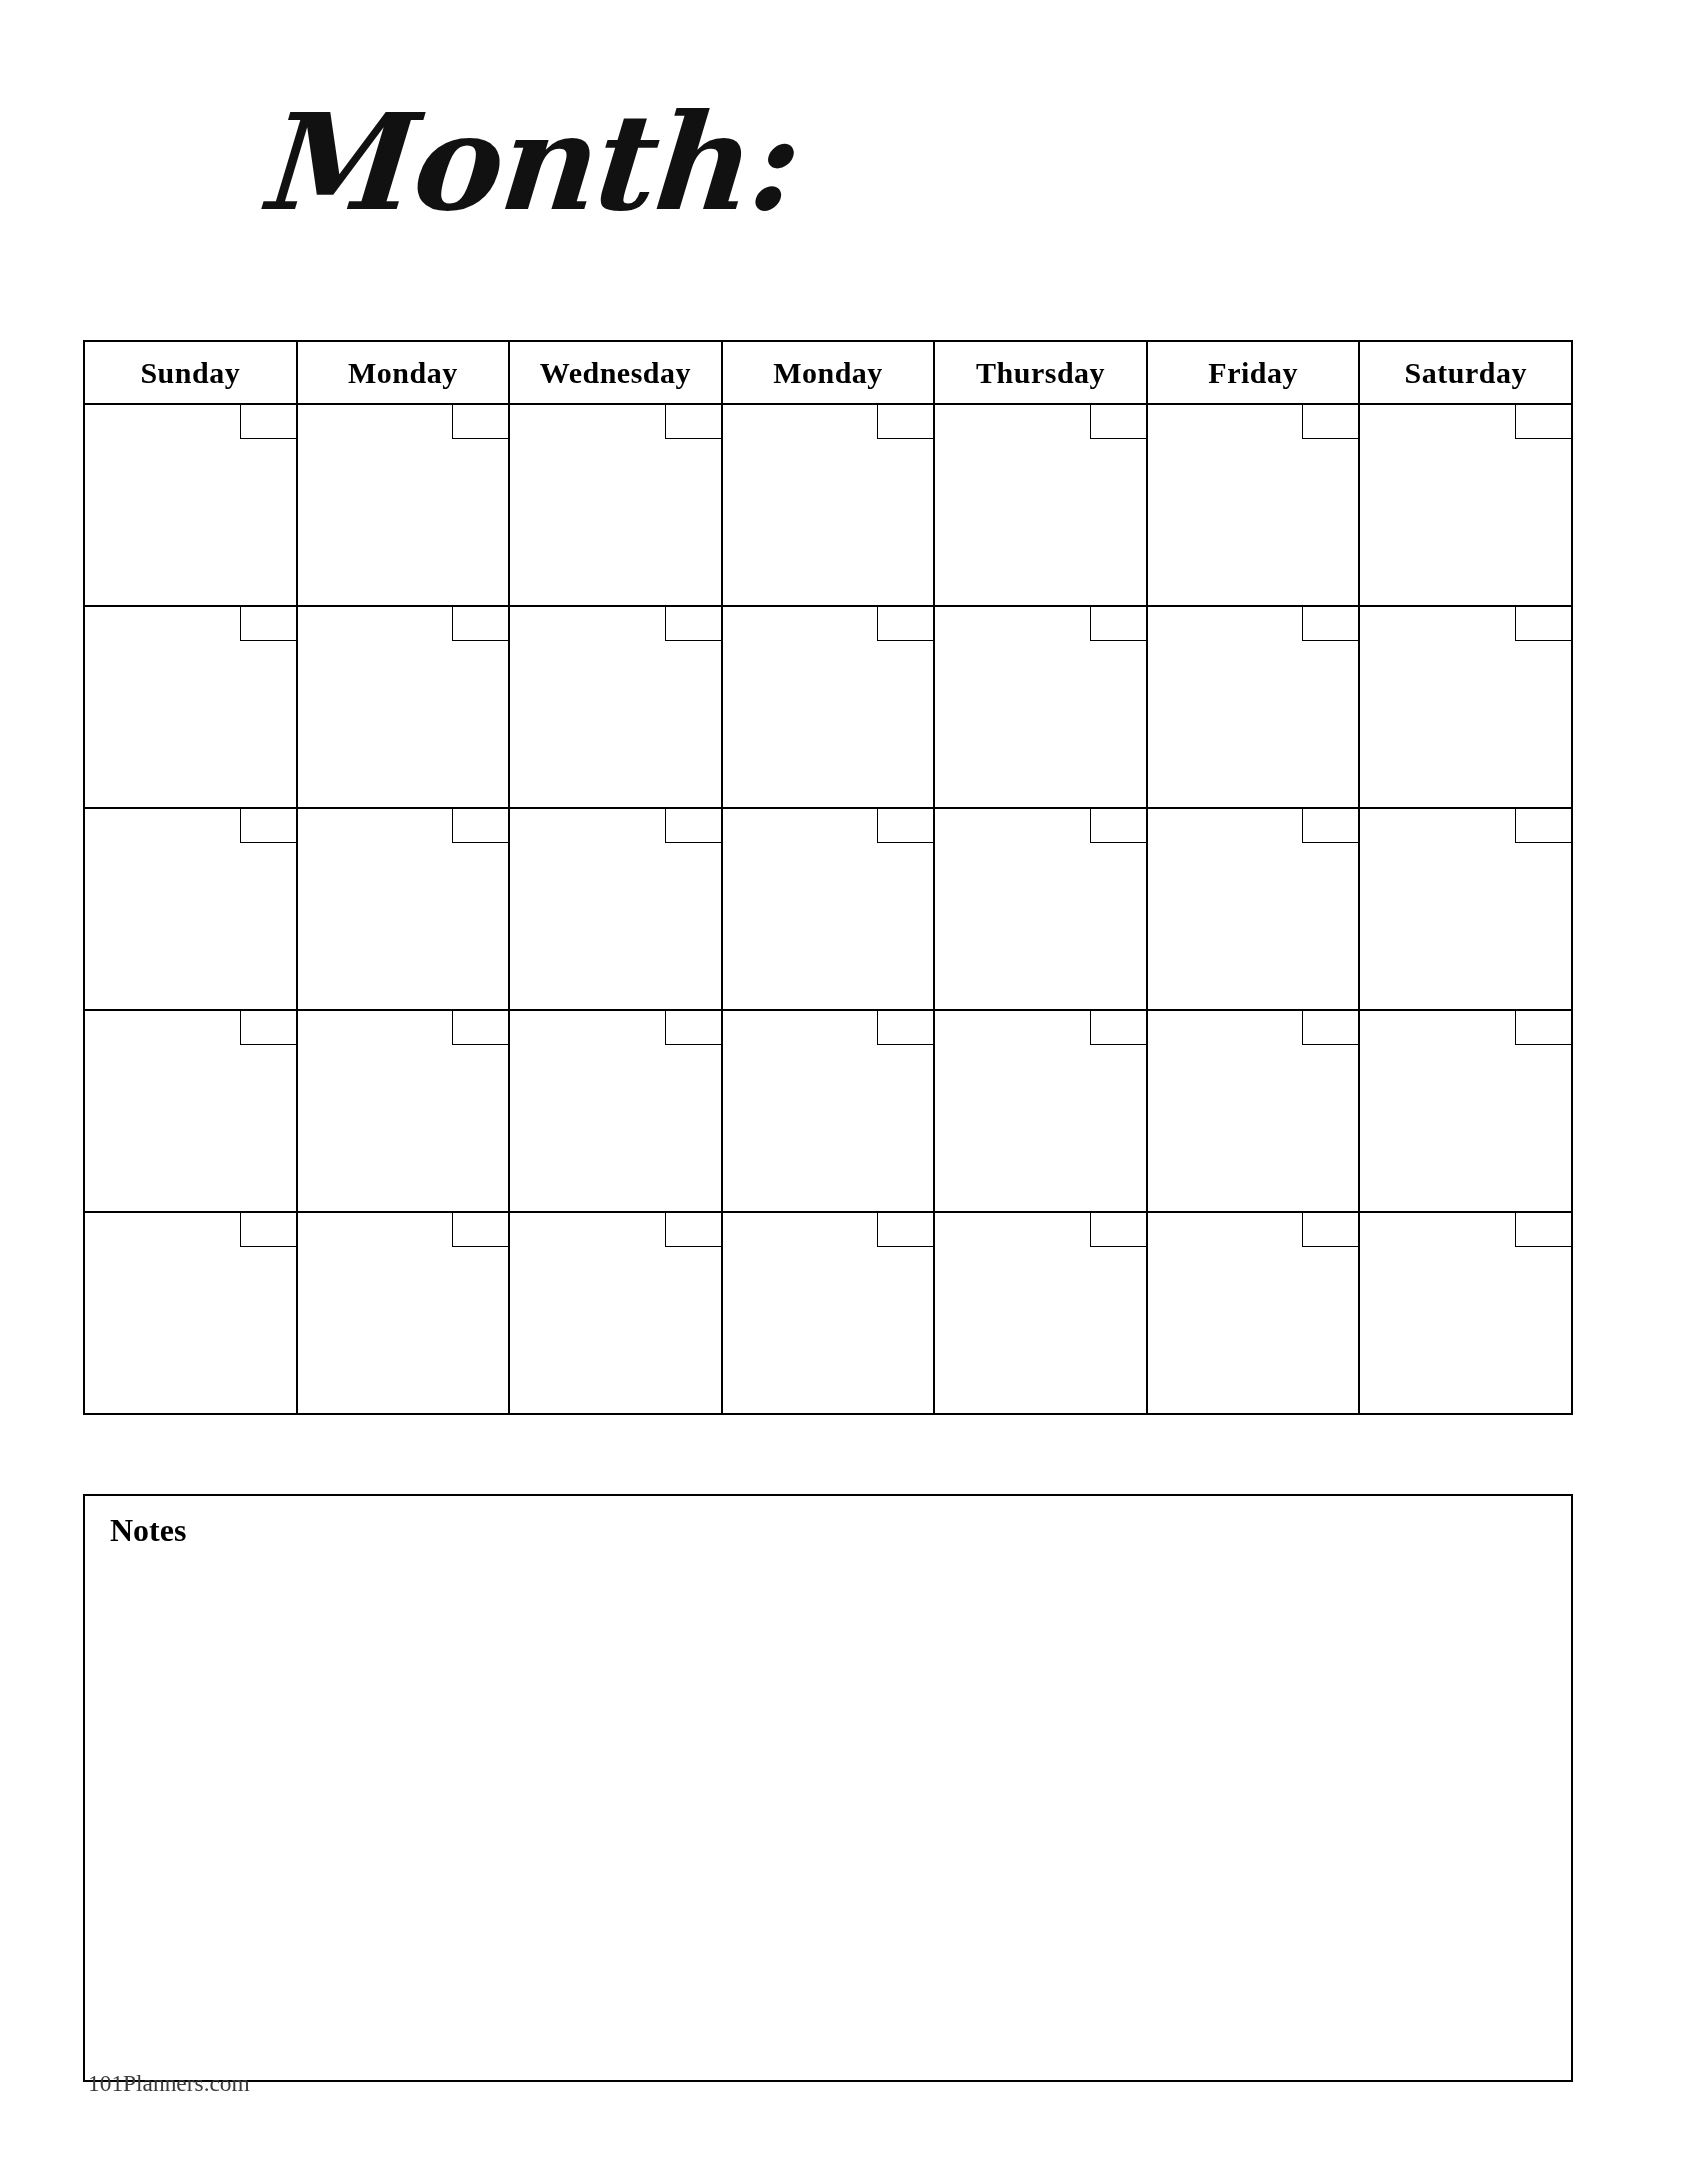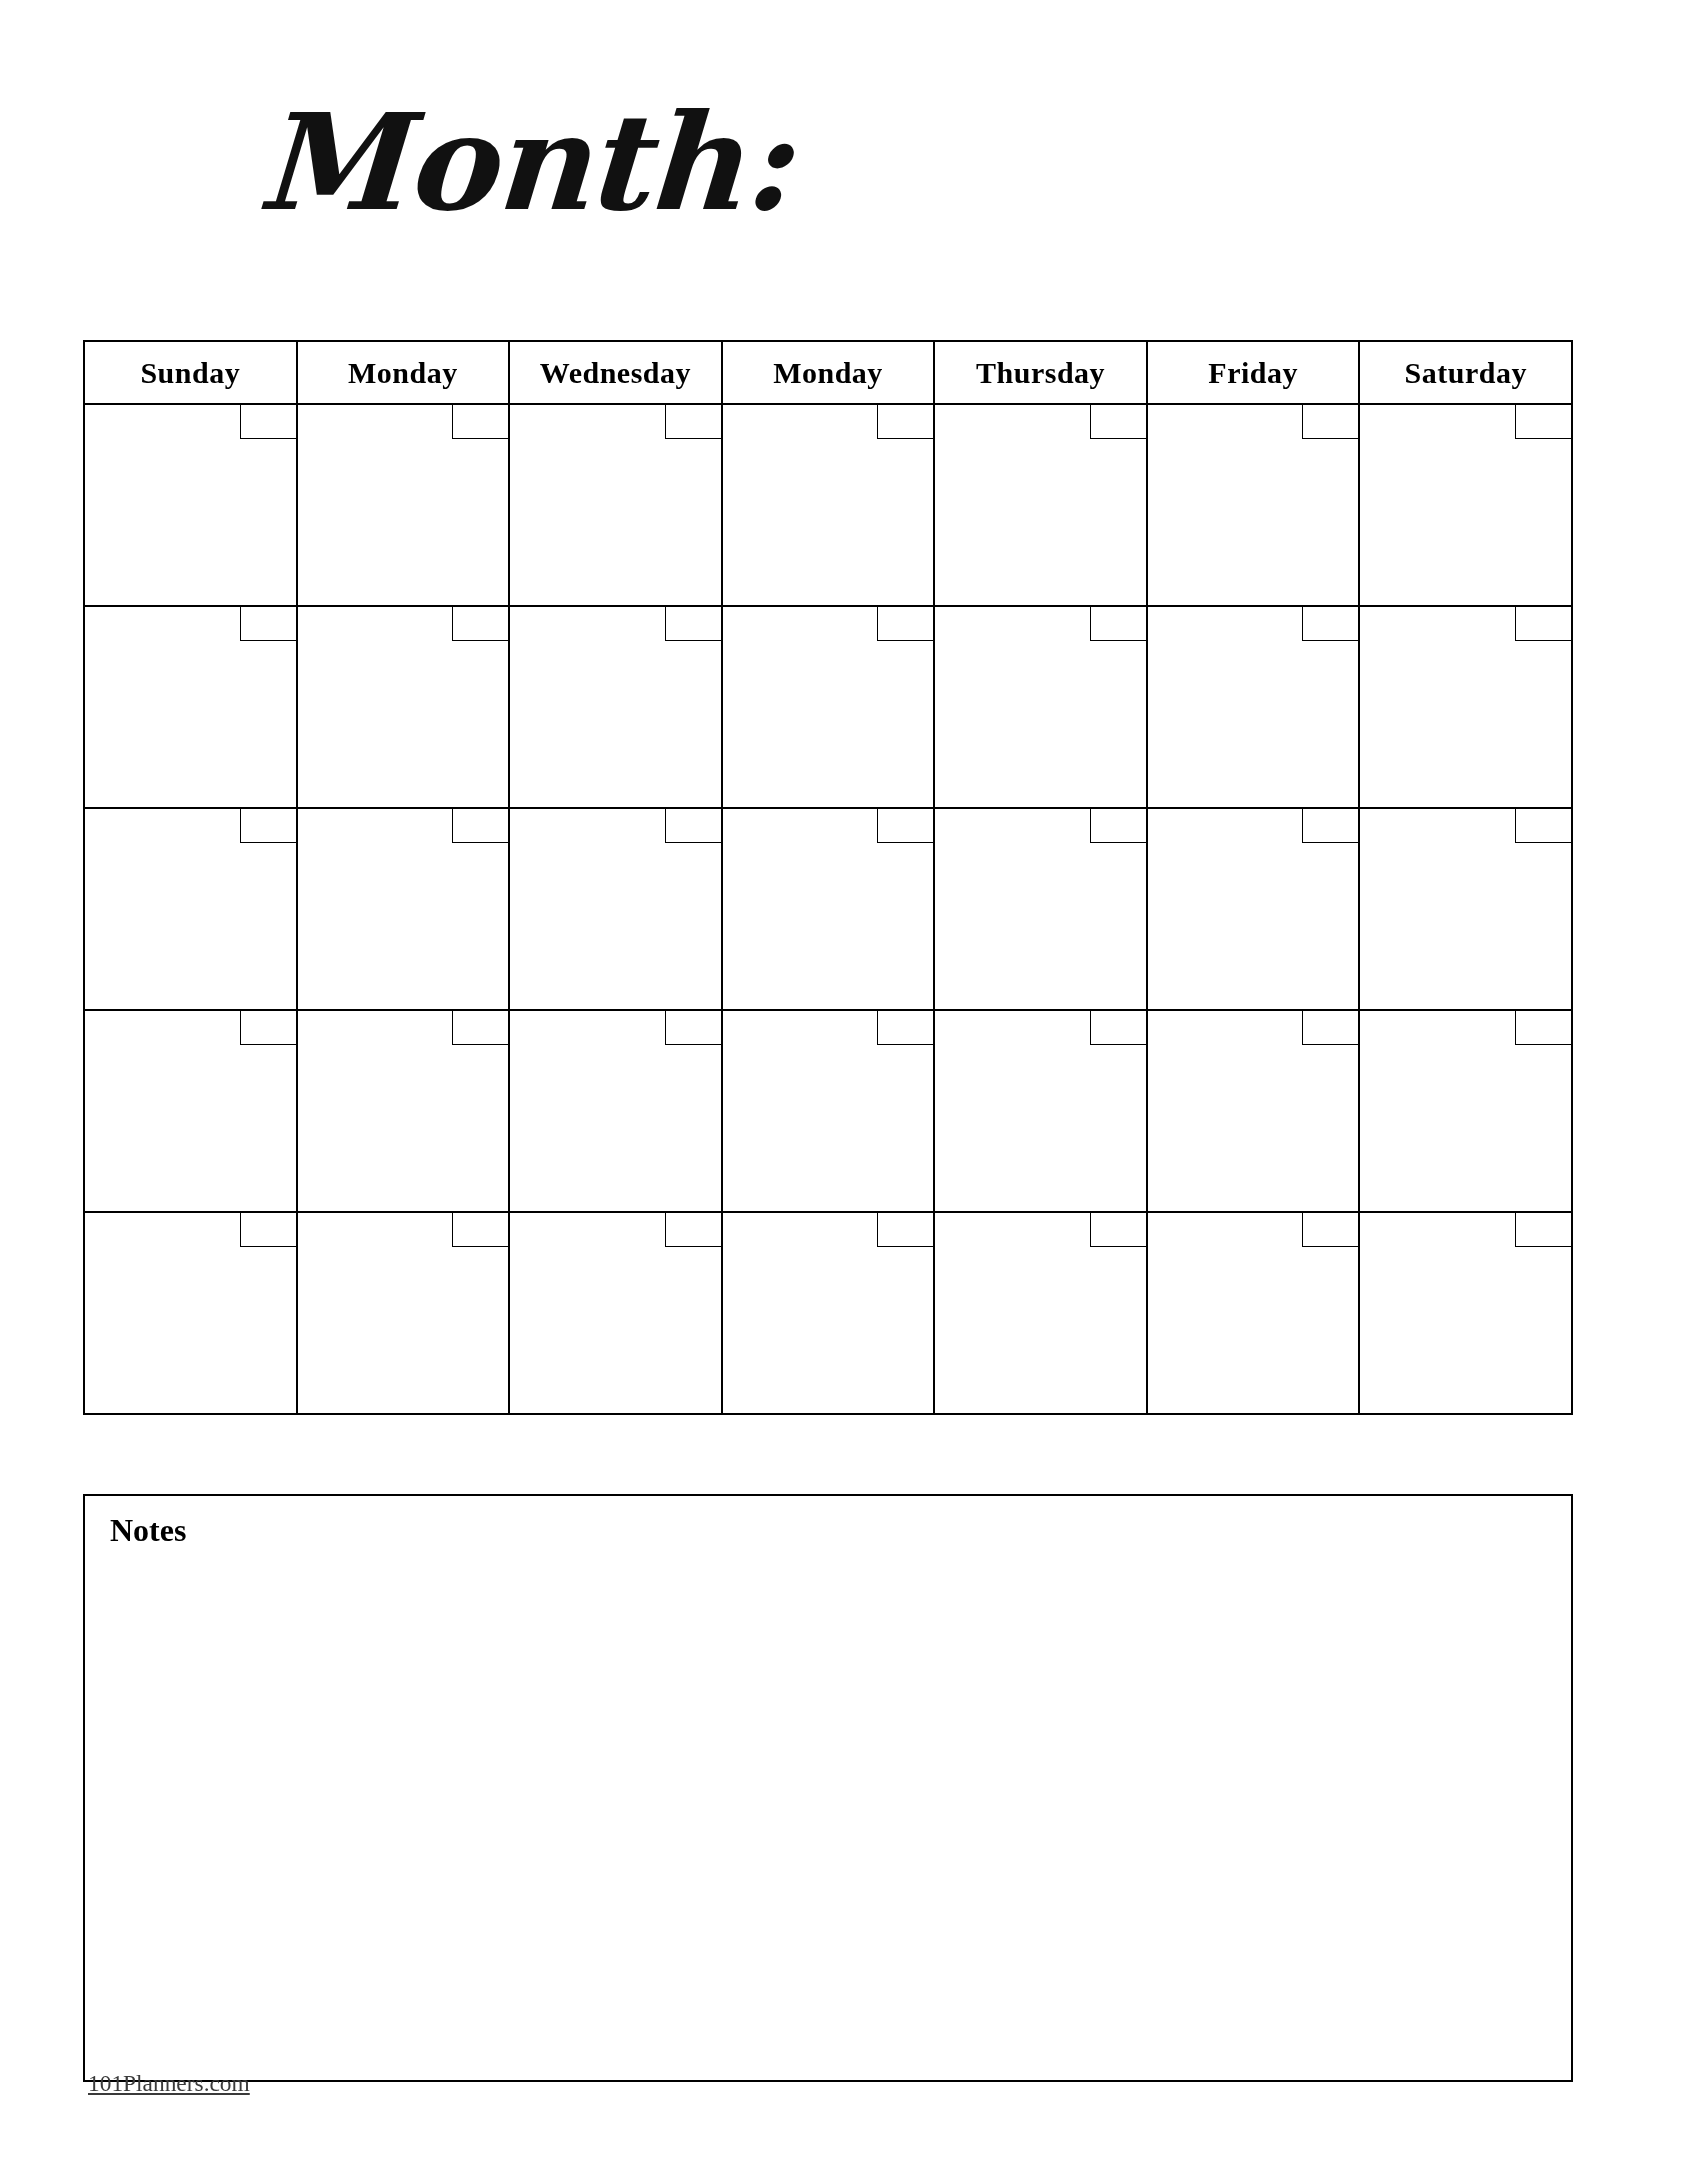--- a/index.html
+++ b/index.html
@@ -128,21 +128,20 @@
   }
 
   
   .footer {
     position: absolute;
     left: 88px;
     top: 2070px;
     font-family: "Liberation Serif", serif;
     font-size: 23.4px;
     color: #3a3a3a;
-    text-decoration: underline;
   }
 </style>
 </head>
 <body>
 
 <div class="page">
 
   <div class="title-wrap">
     <div class="title-text">Month:</div>
   </div>

